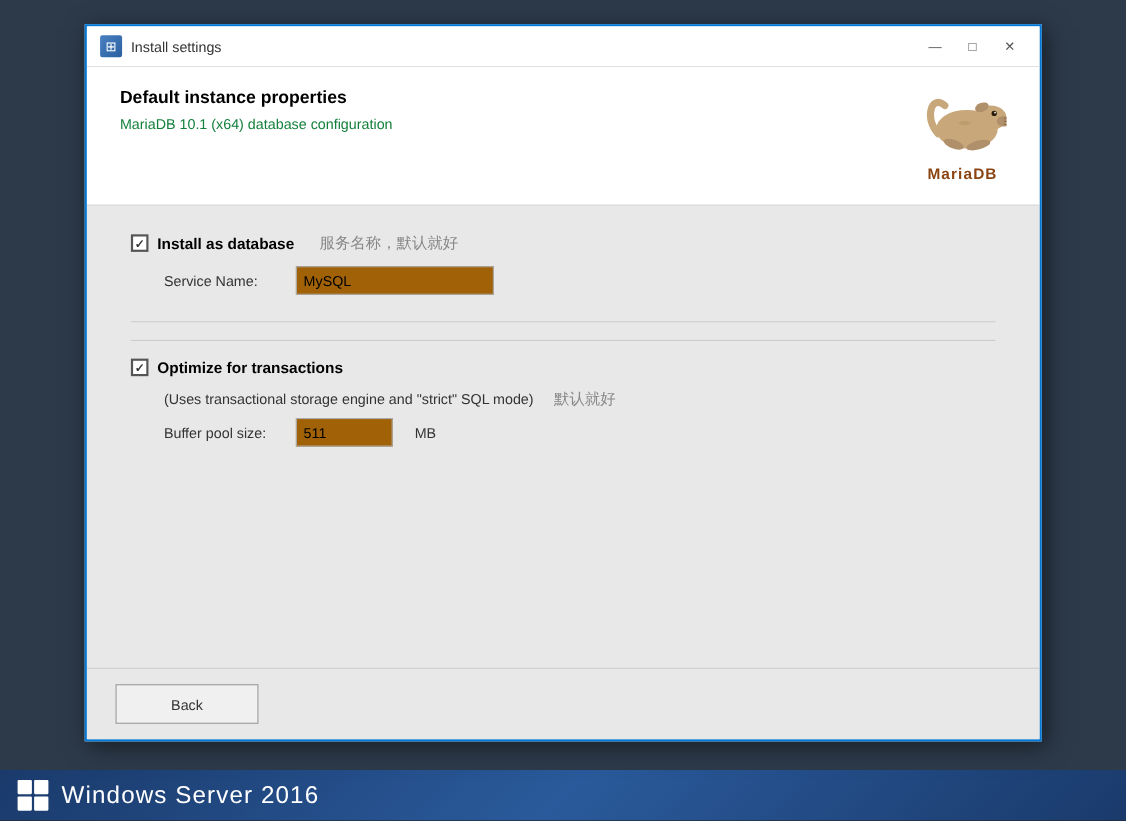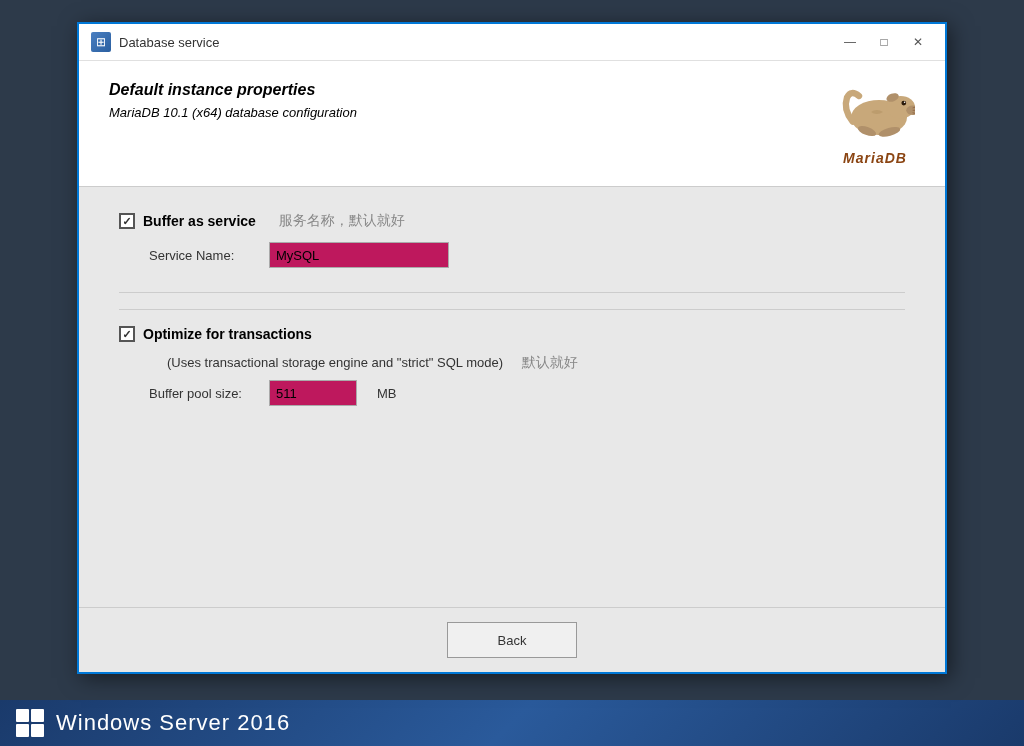--- a/index.html
+++ b/index.html
@@ -125,33 +125,32 @@
     }
 
     
     .header-section {
       background: white;
       padding: 20px 30px 20px 30px;
       display: flex;
       align-items: flex-start;
       justify-content: space-between;
       border-bottom: 1px solid #ccc;
-      font-style: italic;
     }
 
     .header-text h2 {
       font-size: 16px;
       font-weight: bold;
       color: #000;
       margin-bottom: 6px;
     }
 
     .header-text p {
       font-size: 13px;
-      color: #000000;
+      color: #15803d;
     }
 
     .mariadb-logo {
       display: flex;
       flex-direction: column;
       align-items: center;
       gap: 4px;
     }
 
     .seal-svg {
@@ -227,47 +226,48 @@
     }
 
     .field-label {
       color: #333;
       font-size: 13px;
       min-width: 100px;
     }
 
     .field-input {
       border: 1px solid #aaa;
-      background: #be185d;
+      background: #a16207;
       padding: 3px 6px;
       font-size: 13px;
       height: 26px;
       outline: none;
     }
 
     .field-unit {
       color: #333;
       font-size: 13px;
     }
 
     .sub-text {
-      margin-left: 48px;
+      margin-left: 30px;
       color: #333;
       font-size: 13px;
       margin-bottom: 8px;
     }
 
     
     .footer {
       background: #e8e8e8;
       border-top: 1px solid #ccc;
       padding: 14px 26px;
       display: flex;
       justify-content: center;
       gap: 8px;
+      flex-direction: column;
     }
 
     .btn {
       width: 130px;
       height: 36px;
       border: 1px solid #999;
       background: #f0f0f0;
       font-size: 13px;
       cursor: pointer;
       color: #333;
@@ -285,21 +285,21 @@
 </head>
 <body>
 
 <div class="desktop-bg"></div>
 
 <div class="dialog">
 
   <div class="title-bar">
     <div class="title-bar-left">
       <div class="title-icon"></div>
-      <span class="title-text">Database service</span>
+      <span class="title-text">Install settings</span>
     </div>
     <div class="title-controls">
       <button class="title-btn">—</button>
       <button class="title-btn">□</button>
       <button class="title-btn close">✕</button>
     </div>
   </div>
 
   <div class="header-section">
     <div class="header-text">
@@ -335,21 +335,21 @@
       </svg>
       <span class="mariadb-label">MariaDB</span>
     </div>
   </div>
 
   <div class="content">
 
     <div class="option-group">
       <div class="option-header">
         <div class="checkbox-custom checked"></div>
-        <span class="option-label">Buffer as service</span>
+        <span class="option-label">Install as database</span>
         <span class="chinese-note">服务名称，默认就好</span>
       </div>
       <div class="field-row">
         <span class="field-label">Service Name:</span>
         <input class="field-input" type="text" style="width: 180px;" value="MySQL">
       </div>
     </div>
 
     <div class="divider-line"></div>
 

